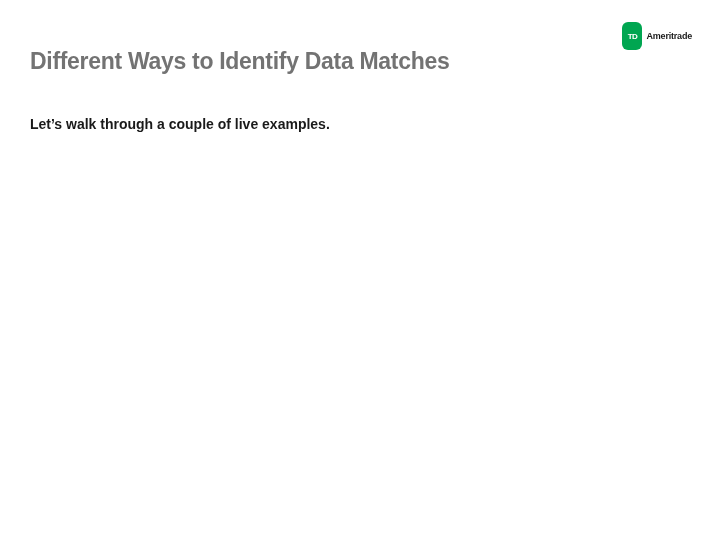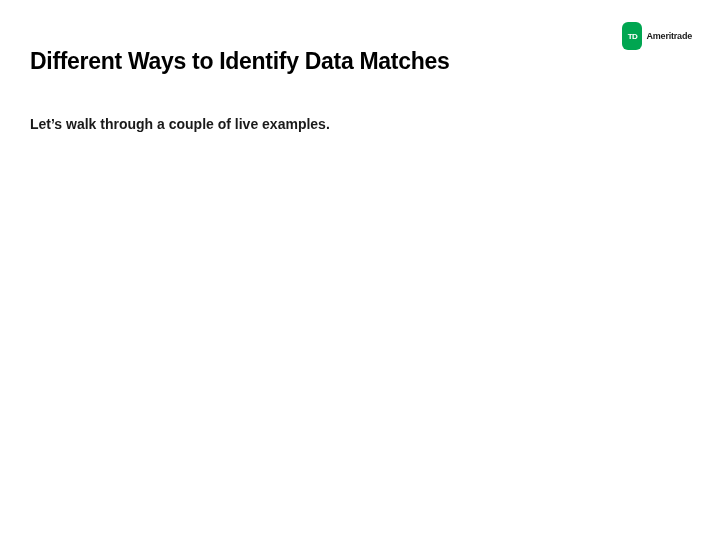--- a/index.html
+++ b/index.html
@@ -36,21 +36,21 @@
   .logo-word {
     color: #1a1a1a;
     font-size: 9px;
     font-weight: bold;
     letter-spacing: -0.2px;
   }
   .title {
     position: absolute;
     top: 48px;
     left: 30px;
-    color: #000000;
+    color: #737373;
     font-size: 23px;
     font-weight: bold;
     letter-spacing: -0.3px;
   }
   .body-text {
     position: absolute;
     top: 116px;
     left: 30px;
     color: #1a1a1a;
     font-size: 14px;

